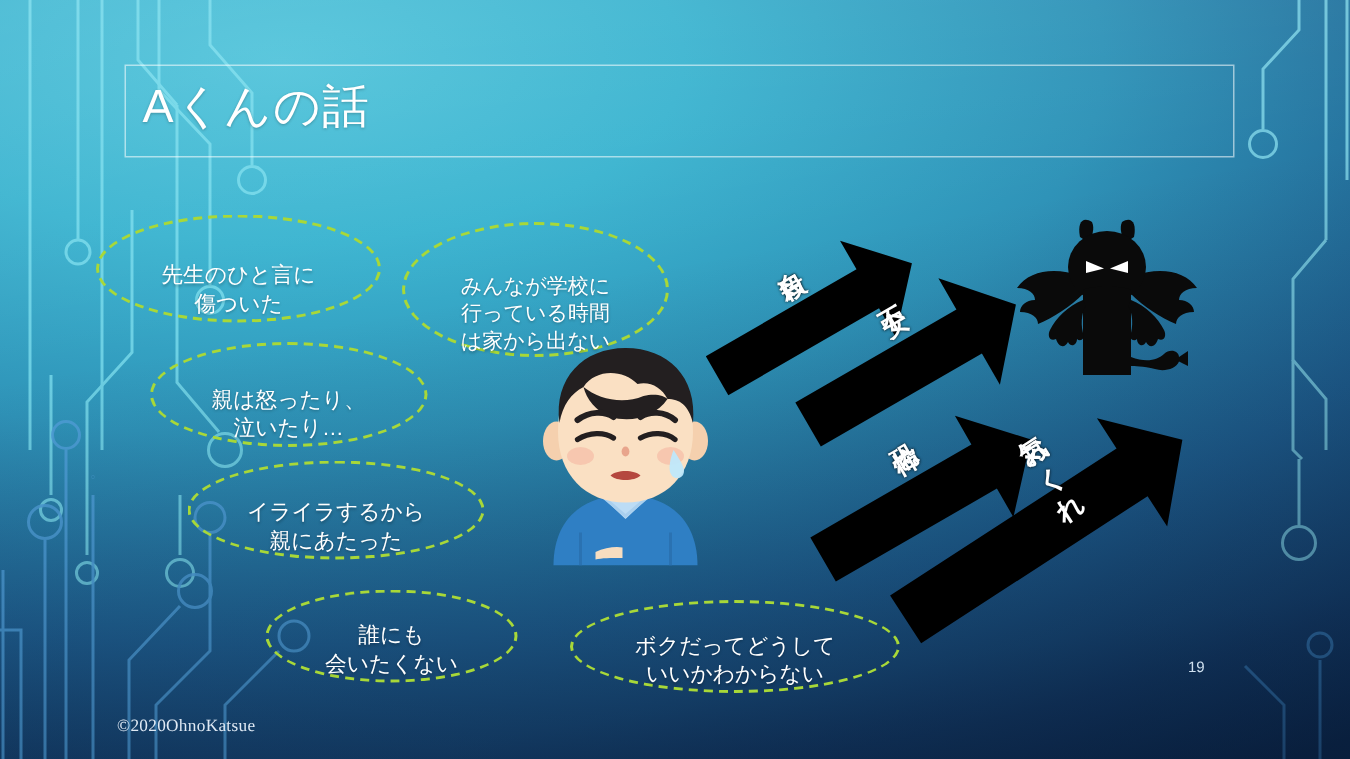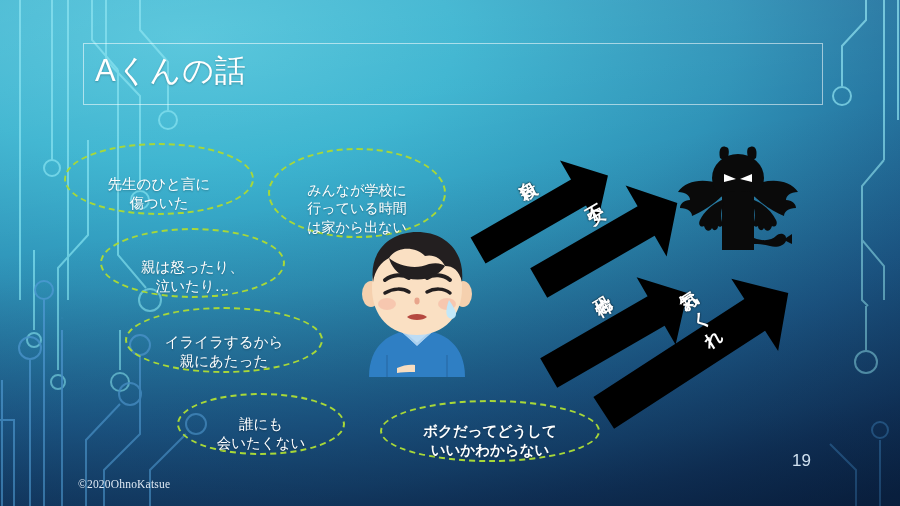--- a/index.html
+++ b/index.html
@@ -56,22 +56,22 @@
     text-shadow:0 0 2px rgba(0,0,0,.9);
     white-space:nowrap;
   }
 
   
   .copyright{
     position:absolute;left:78px;top:478px;
     color:#dfe9f4;font-size:11.5px;letter-spacing:.2px;font-family:Liberation Serif, serif;
   }
   .pagenum{
-    position:absolute;left:792px;top:451px;
-    color:#cfe0ef;font-size:17px;
+    position:absolute;left:792px;top:440px;
+    color:#cfe0ef;font-size:10px;
   }
 </style>
 </head>
 <body>
 
 <div id="slide">
 
   <svg class="circuit" viewBox="0 0 900 506" xmlns="http://www.w3.org/2000/svg">
     <g fill="none" stroke="#7fe0ef" stroke-width="2" opacity=".75">
       <path d="M52,0 L52,118 L52,160"></path>
@@ -160,21 +160,21 @@
     </span>
   </div>
 
   <div class="bubble" style="left:177px;top:393px;width:168px;height:62px;">
     <span>
       <span>誰にも</span>
       <span>会いたくない</span>
     </span>
   </div>
 
-  <div class="bubble" style="left:380px;top:400px;width:220px;height:62px;font-weight:bold;">
+  <div class="bubble" style="left:380px;top:400px;width:220px;height:62px;">
     <span>
       <span>ボクだってどうして</span>
       <span>いいかわからない</span>
     </span>
   </div>
 
   <svg style="position:absolute;left:345px;top:222px;" width="145" height="155" viewBox="0 0 145 155" xmlns="http://www.w3.org/2000/svg">
 
     <ellipse cx="26" cy="72" rx="9" ry="13" fill="#f5d0ae"></ellipse>
     <ellipse cx="118" cy="72" rx="9" ry="13" fill="#f5d0ae"></ellipse>

